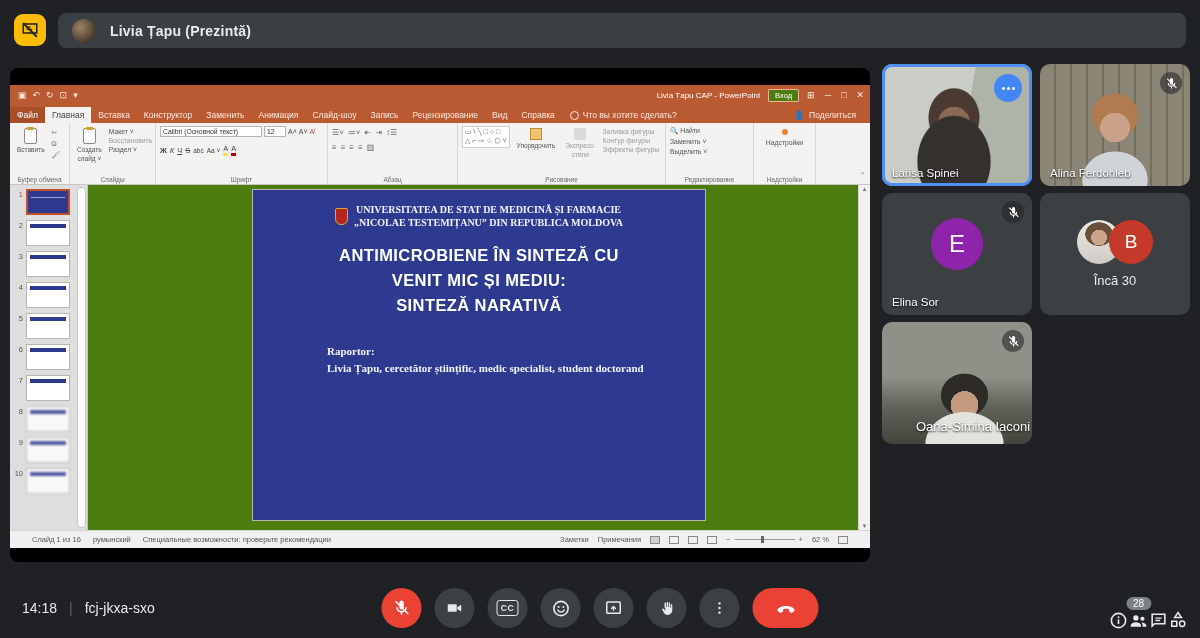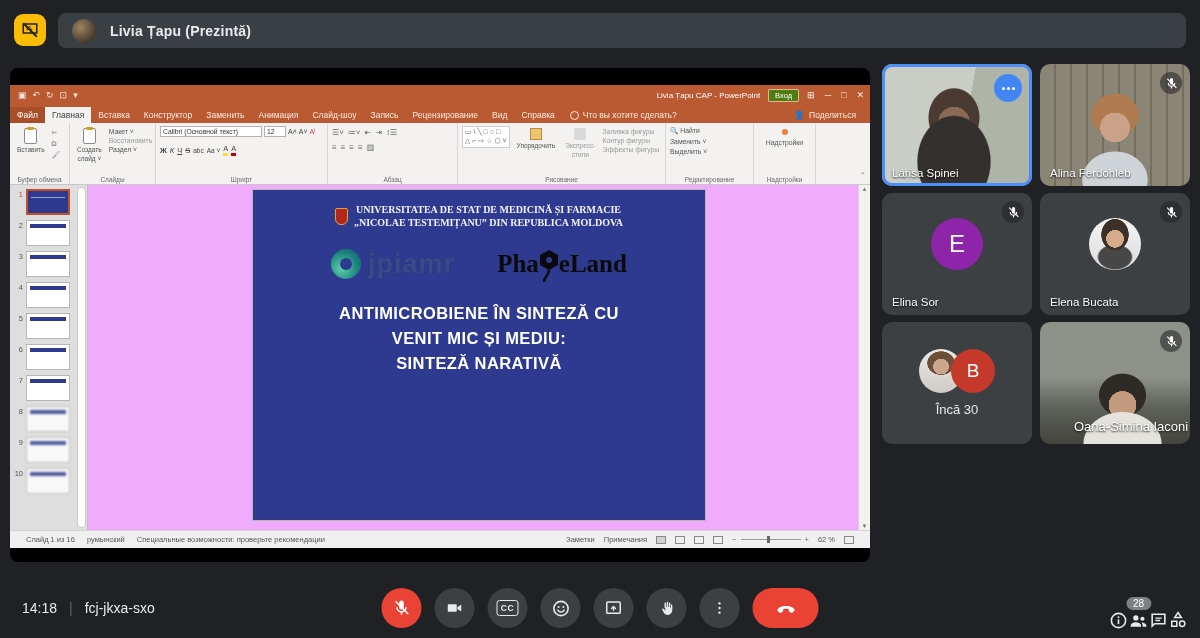--- a/index.html
+++ b/index.html
@@ -67,21 +67,21 @@
   .thumbrow { display:flex; gap:3px; margin-bottom:5px; align-items:flex-start; }
   .thumbnum { width:11px; font-size:7.5px; color:#555; text-align:right; padding-top:1px; }
   .thumbnum.sel { color:#c0502a; }
   .thumb { width:44px; height:26px; background:#fff; border:1px solid #b9b7b5; position:relative; }
   .thumb:before { content:""; position:absolute; left:3px; right:3px; top:3px; height:4px; background:#2d3a8f; }
   .thumb.sel { background:#2d3a8f; border:2px solid #c0502a; }
   .thumb.sel:before { background:transparent; border-bottom:1px solid #9aa4d8; top:6px; height:0; }
   .thumb.blur { filter:blur(1px); opacity:.8; }
   .thumbscroll { position:absolute; right:1px; top:2px; bottom:2px; width:9px; background:#fff;
     border:1px solid #c9c7c5; border-radius:4px; }
-  .canvas { flex:1 1 auto; background:#f0abfc; position:relative; display:flex; justify-content:center; }
+  .canvas { flex:1 1 auto; background:#4d7c0f; position:relative; display:flex; justify-content:center; }
   .canvas-scroll { position:absolute; right:0; top:0; bottom:0; width:12px; background:#f2f1f0;
     border-left:1px solid #d5d3d1; font-size:6px; color:#777; display:flex; flex-direction:column;
     justify-content:space-between; align-items:center; padding:1px 0; }
 
   
   .slide { width:452px; height:330px; background:#2d3a8f; margin-top:5px;
     box-shadow:0 0 0 1px #b9b7b5; color:#fff; }
   .univ { display:flex; justify-content:center; gap:6px; margin-top:13px; align-items:center; }
   .crest { width:13px; height:17px; background:#b3261e; border:1.5px solid #d7a83c;
     border-radius:2px 2px 6px 6px; flex:0 0 auto; }
@@ -97,21 +97,21 @@
     text-shadow:0 0 1px #27346b; }
   .phageland { font-family:"Liberation Serif", serif; font-weight:bold; font-size:25px; color:#0a0a0a;
     display:flex; align-items:center; }
   .phage-hex { margin:0 -1px; position:relative; top:2px; }
   .slide-title { margin-top:14px; text-align:center; font-weight:bold; font-size:16.5px;
     line-height:1.5; letter-spacing:.4px; color:#fff; }
   .raportor { margin:26px 0 0 74px; font-family:"Liberation Serif", serif; font-weight:bold;
     font-size:11px; line-height:1.5; color:#f4f4f8; }
 
   .ppt-statusbar { height:18px; background:#f0f0f0; border-top:1px solid #d5d3d1; display:flex;
-    align-items:center; font-size:7.5px; color:#555; padding:0 16px; gap:12px; flex:0 0 auto; }
+    align-items:center; font-size:7.5px; color:#555; padding:0 22px; gap:12px; flex:0 0 auto; }
   .sb-right { margin-left:auto; display:flex; align-items:center; gap:9px; }
   .view-ico { width:10px; height:8px; border:1px solid #888; display:inline-block; }
   .view-ico.sel { background:#d4d2d0; }
   .zoomslider { display:flex; align-items:center; gap:4px; color:#666; }
   .zoomtrack { width:60px; height:1px; background:#999; position:relative; }
   .zoomthumb { position:absolute; left:26px; top:-3px; width:3px; height:7px; background:#666; }
 
   
   .people-grid { position:absolute; left:882px; top:64px; width:308px; height:509px;
     display:grid; grid-template-columns:150px 150px; grid-template-rows:repeat(4,122px); gap:7px 8px; }
@@ -401,41 +401,28 @@
 
       <div class="canvas">
         <div class="slide">
           <div class="univ">
             <span class="crest"></span>
             <div class="univ-text">
               <div>UNIVERSITATEA DE STAT DE MEDICINĂ ȘI FARMACIE</div>
               <div>„NICOLAE TESTEMIȚANU” DIN REPUBLICA MOLDOVA</div>
             </div>
           </div>
-          <div class="logos">
-            <div class="jpiamr">
-              <span class="jpiamr-ring"></span>
-              <span class="jpiamr-txt">jpiamr</span>
-            </div>
-            <div class="phageland">
-              <span>Pha</span>
-              <svg class="phage-hex" width="22" height="34" viewBox="0 0 22 34">
-                <polygon points="11,1 20,6 20,16 11,21 2,16 2,6" fill="#0a0a0a"></polygon>
-                <path d="M11 21 C11 27 6 27 6 33" stroke="#0a0a0a" stroke-width="2.4" fill="none"></path>
-                <circle cx="11" cy="11" r="3" fill="#2d3a8f"></circle>
-              </svg>
-              <span>eLand</span>
-            </div>
-          </div>
           <div class="slide-title">
             <div>ANTIMICROBIENE ÎN SINTEZĂ CU</div>
             <div>VENIT MIC ȘI MEDIU:</div>
             <div>SINTEZĂ NARATIVĂ</div>
           </div>
           <div class="raportor">
+            <div>Raportor:</div>
+            <div>Livia Țapu, cercetător științific, medic specialist, student doctorand</div>
           </div>
         </div>
         <div class="canvas-scroll">
           <span>▲</span>
           <span>▼</span>
         </div>
       </div>
     </div>
 
     <div class="ppt-statusbar">
@@ -492,31 +479,20 @@
           <path d="M17 11a5 5 0 0 1-10 0H5a7 7 0 0 0 6 6.9V21h2v-3.1A7 7 0 0 0 19 11h-2z"></path>
           <line x1="4" y1="3" x2="21" y2="20" stroke="#fff" stroke-width="2"></line>
         </svg>
     </div>
     <div class="init-circle" style="background:#8e24aa">E</div>
     <span class="name">Elina Sor</span>
   </div>
 
 
 
-  <div class="tile">
-    <div class="mic-badge">
-      <svg width="13" height="13" viewBox="0 0 24 24" fill="#fff">
-          <path d="M12 14a3 3 0 0 0 3-3V5a3 3 0 0 0-6 0v6a3 3 0 0 0 3 3z"></path>
-          <path d="M17 11a5 5 0 0 1-10 0H5a7 7 0 0 0 6 6.9V21h2v-3.1A7 7 0 0 0 19 11h-2z"></path>
-          <line x1="4" y1="3" x2="21" y2="20" stroke="#fff" stroke-width="2"></line>
-        </svg>
-    </div>
-    <div class="avatar-photo ph-bucata"></div>
-    <span class="name">Elena Bucata</span>
-  </div>
 
   <div class="tile">
     <div class="overflow-wrap">
       <div class="ov-avatars">
         <span class="ov-a1"></span>
         <span class="ov-a2" style="background:#c5392b">B</span>
       </div>
       <span class="ov-label">Încă 30</span>
     </div>
   </div>

